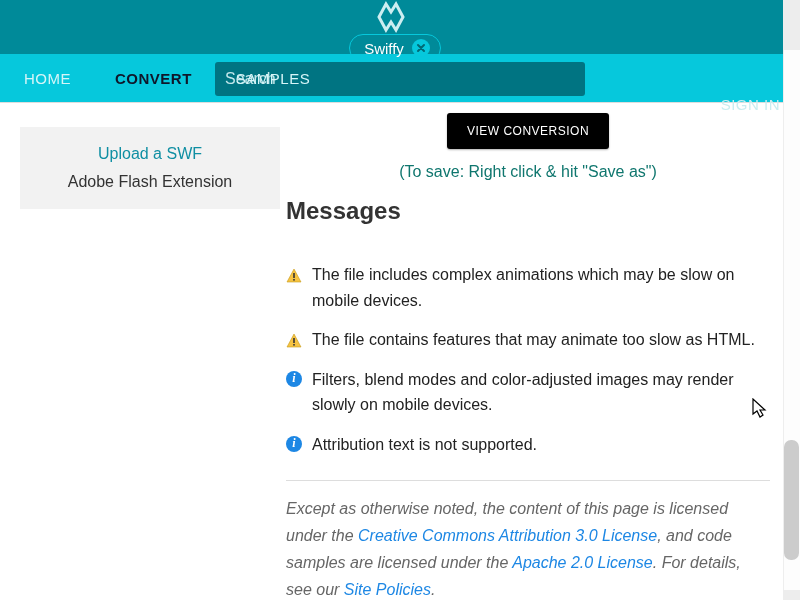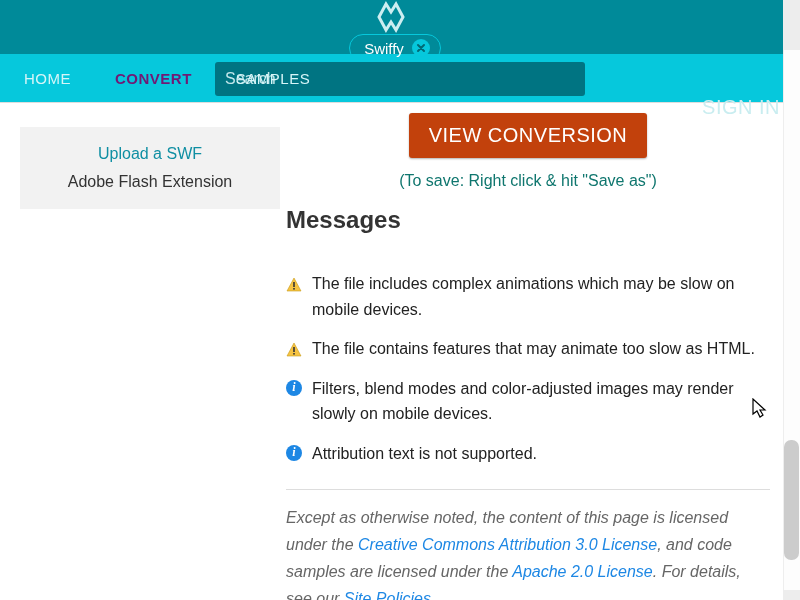--- a/index.html
+++ b/index.html
@@ -4,32 +4,32 @@
 <style>
 * { margin: 0; padding: 0; box-sizing: border-box; }
 body { font-family: Verdana, Geneva, sans-serif; font-size: 15px; color: #333; background: #fff; width: 800px; height: 600px; overflow: hidden; position: relative; }
 .topbar { background: #008a99; height: 54px; display: flex; align-items: center; padding: 0 20px; flex-direction: column; }
 .logo { width: 40px; height: 34px; margin-right: 18px; display:flex; align-items:center; }
 .chip { background: transparent; border: 1.5px solid #06c8dc; border-radius: 18px; padding: 4px 10px 4px 14px; display: flex; align-items: center; color: #fff; font-size: 15px; margin-right: 10px; }
 .chip-close { width: 18px; height: 18px; border-radius: 50%; background: #06c8dc; margin-left: 8px; display:flex; align-items:center; justify-content:center; }
 .chip-close svg { display:block; }
 .search { flex: 0 0 auto; width: 370px; height: 34px; background: #007482; border-radius: 3px; padding: 16px 10px; color: #a7dbe1; font-size: 16px; border: none; outline: none; }
 .search::placeholder { color: #c5e8ec; }
-.signin { margin-left: auto; color: #c9edf0; font-size: 20px; letter-spacing: 0.5px; cursor: pointer; }
+.signin { margin-left: auto; color: #c9edf0; font-size: 15px; letter-spacing: 0.5px; cursor: pointer; }
 .navbar { background: #06c8dc; height: 48px; display: flex; align-items: center; padding: 0 24px; gap: 44px; }
 .navbar a { color: #d5f5f8; font-size: 15px; letter-spacing: 0.5px; text-decoration: none; cursor: pointer; }
-.navbar a.active { color: #701a75; font-weight: bold; }
+.navbar a.active { color: #0f172a; font-weight: bold; }
 .body { display: flex; padding: 0; border-top: 1px solid #ddd; }
 .sidebar { width: 286px; padding: 24px 0 0 20px; }
 .sidecard { background: #f2f2f2; padding: 18px 16px; width: 260px; text-align: center; }
 .sidecard a { display: block; font-size: 16px; color: #0f8fa3; margin-bottom: 10px; cursor: pointer; }
 .sidecard span { display: block; font-size: 16px; color: #333; }
 .main { flex: 1; padding: 10px 30px 0 0; }
 .viewbtn-wrap { text-align: center; margin-bottom: 14px; }
-.viewbtn { background: #c2410c; color: #fff; border: none; padding: 11px 20px; font-size: 20px; letter-spacing: 0.5px; border-radius: 3px; cursor: pointer; box-shadow: 0 1px 2px rgba(0,0,0,0.3); }
+.viewbtn { background: #000000; color: #fff; border: none; padding: 11px 20px; font-size: 12px; letter-spacing: 0.5px; border-radius: 3px; cursor: pointer; box-shadow: 0 1px 2px rgba(0,0,0,0.3); }
 .savehint { text-align: center; font-size: 16px; color: #0f766e; margin-bottom: 16px; }
 .section-title { font-size: 24px; color: #333; margin-bottom: 37px; }
 .msg { display: flex; align-items: flex-start; margin-bottom: 14px; line-height: 1.6; font-size: 16px; color: #222; }
 .msg-icon { width: 16px; height: 16px; margin-right: 10px; margin-top: 4px; flex-shrink: 0; }
 .msg-text { flex: 1; }
 .warn-icon { display:inline-block; }
 .info-icon { width:16px; height:16px; border-radius:50%; background:#1d87e4; color:#fff; display:flex; align-items:center; justify-content:center; font-family: Georgia, serif; font-style: italic; font-weight:bold; font-size:12px; }
 hr.sep { border: none; border-top: 1px solid #ddd; margin: 22px 0 14px 0; }
 .footer { font-style: italic; color: #666; font-size: 16px; line-height: 1.7; }
 .footer a { color: #1d87e4; text-decoration: none; cursor: pointer; }

